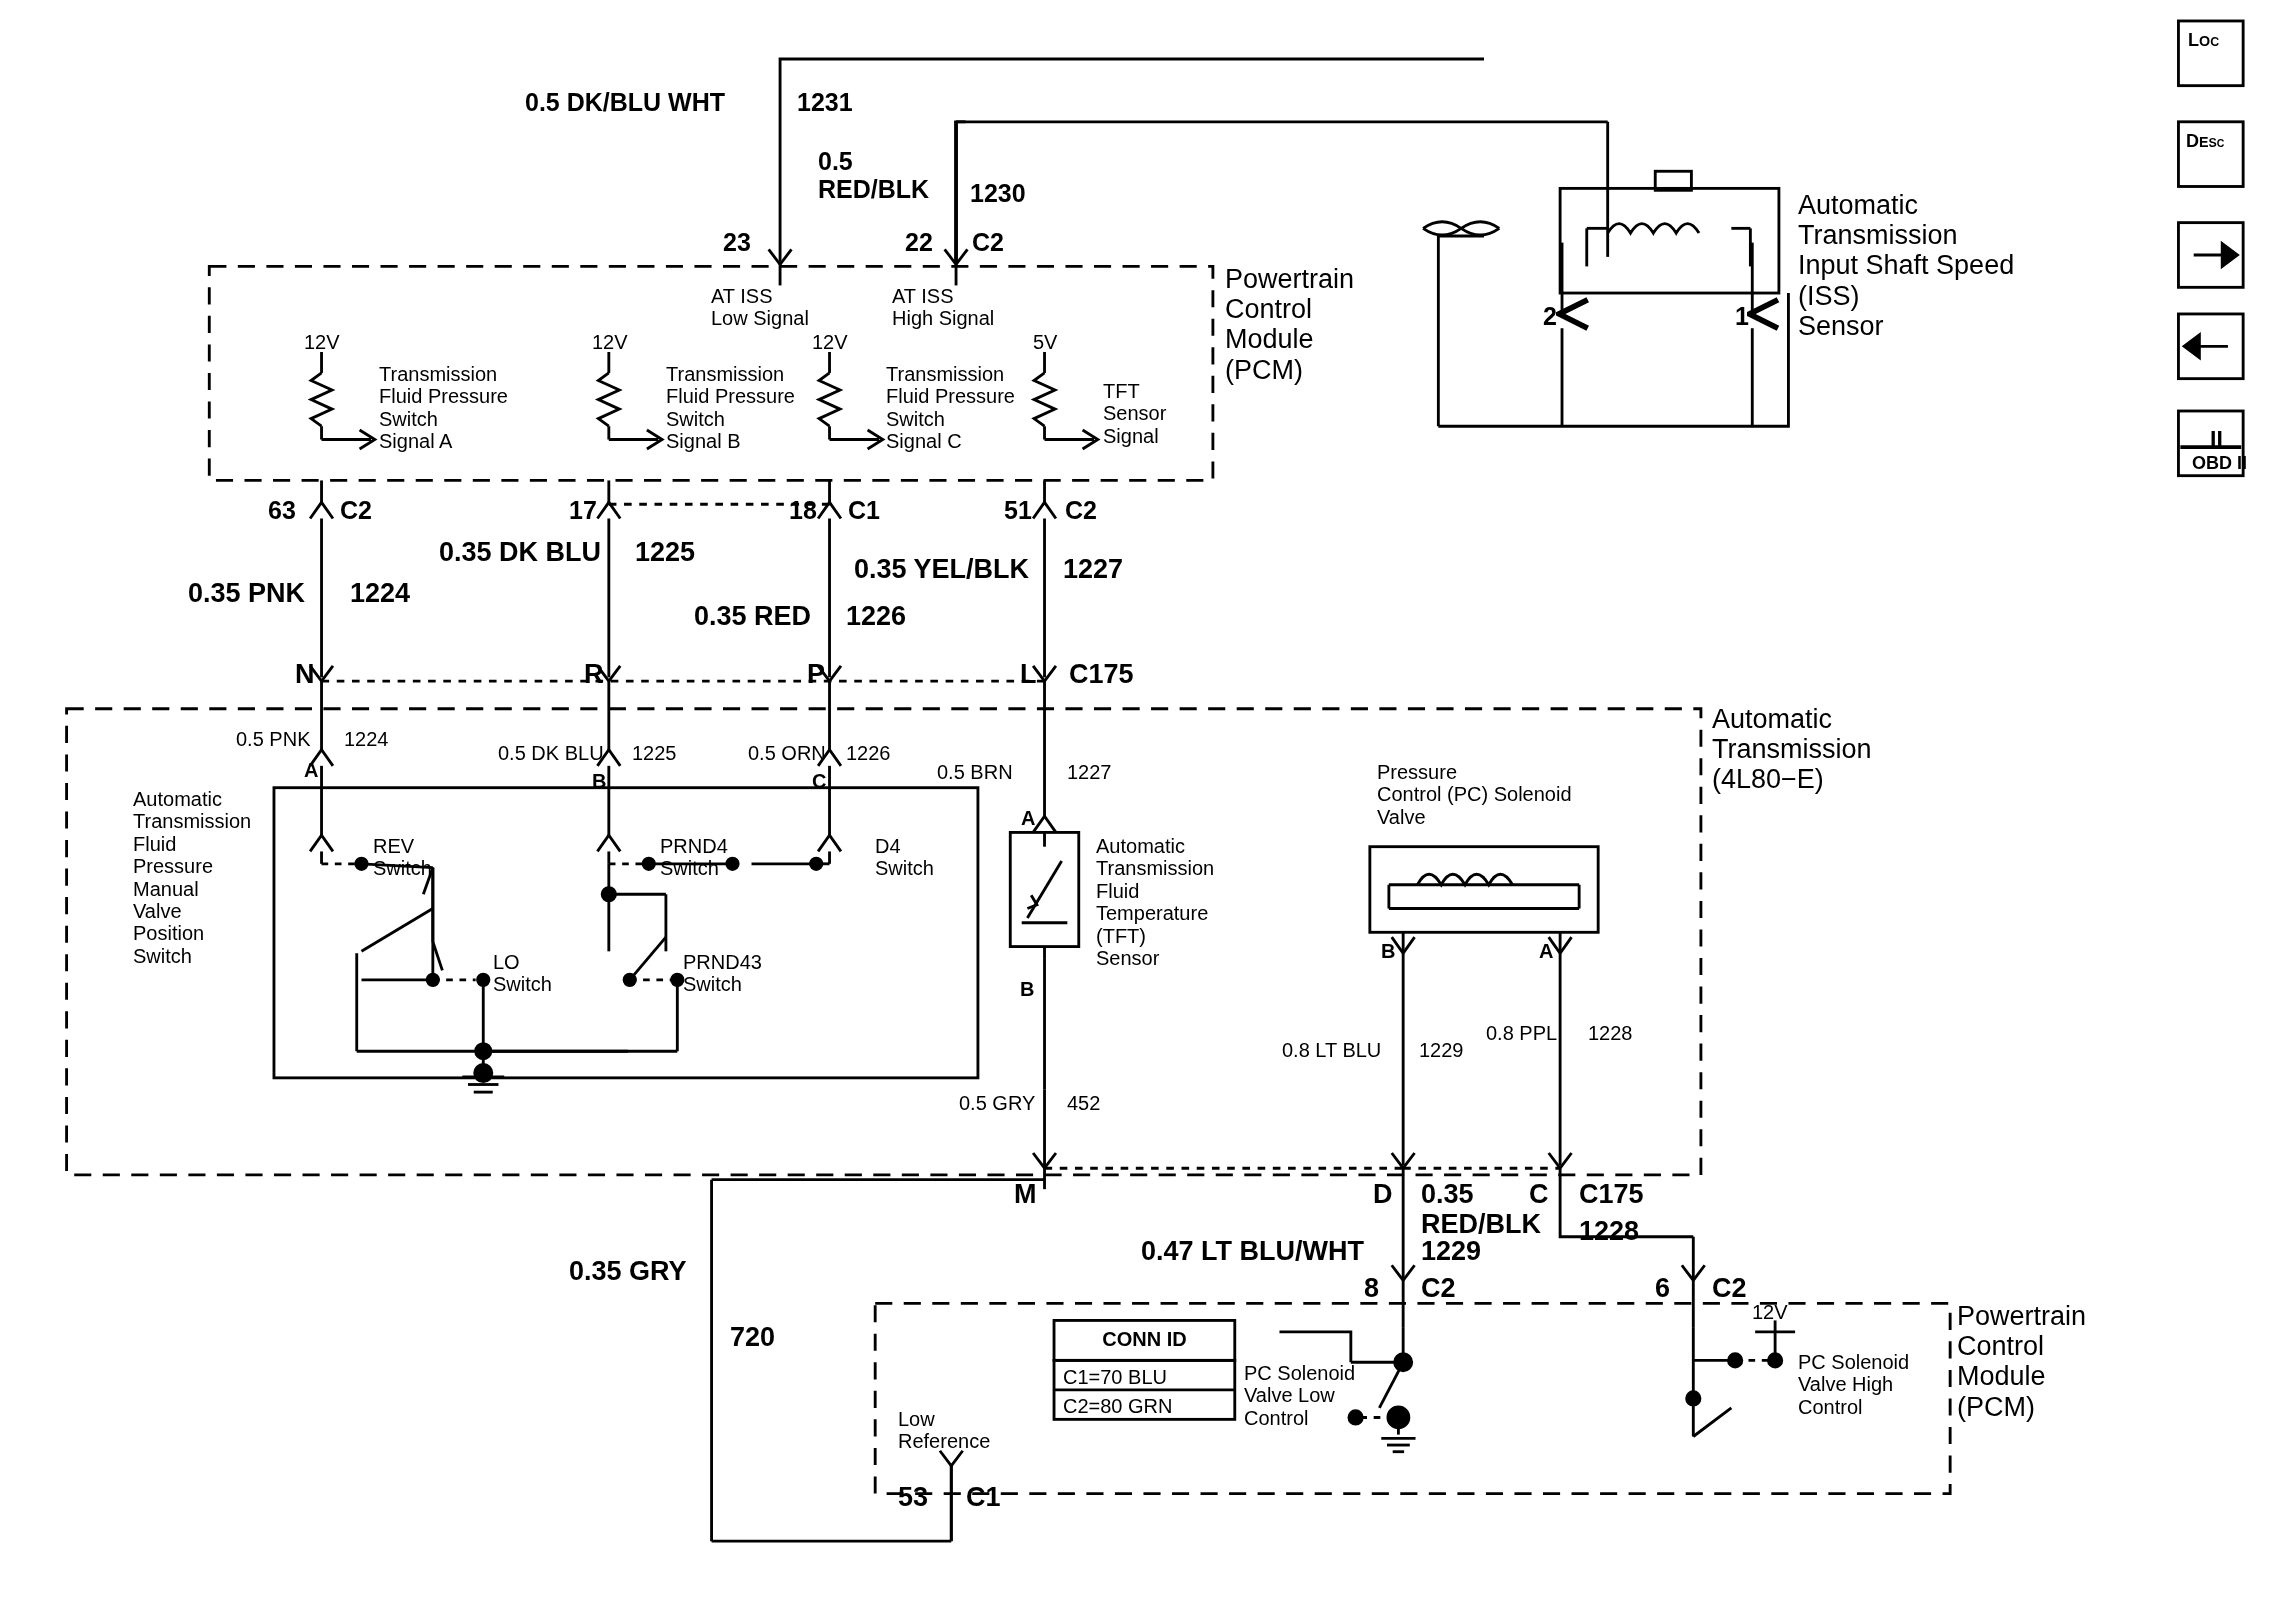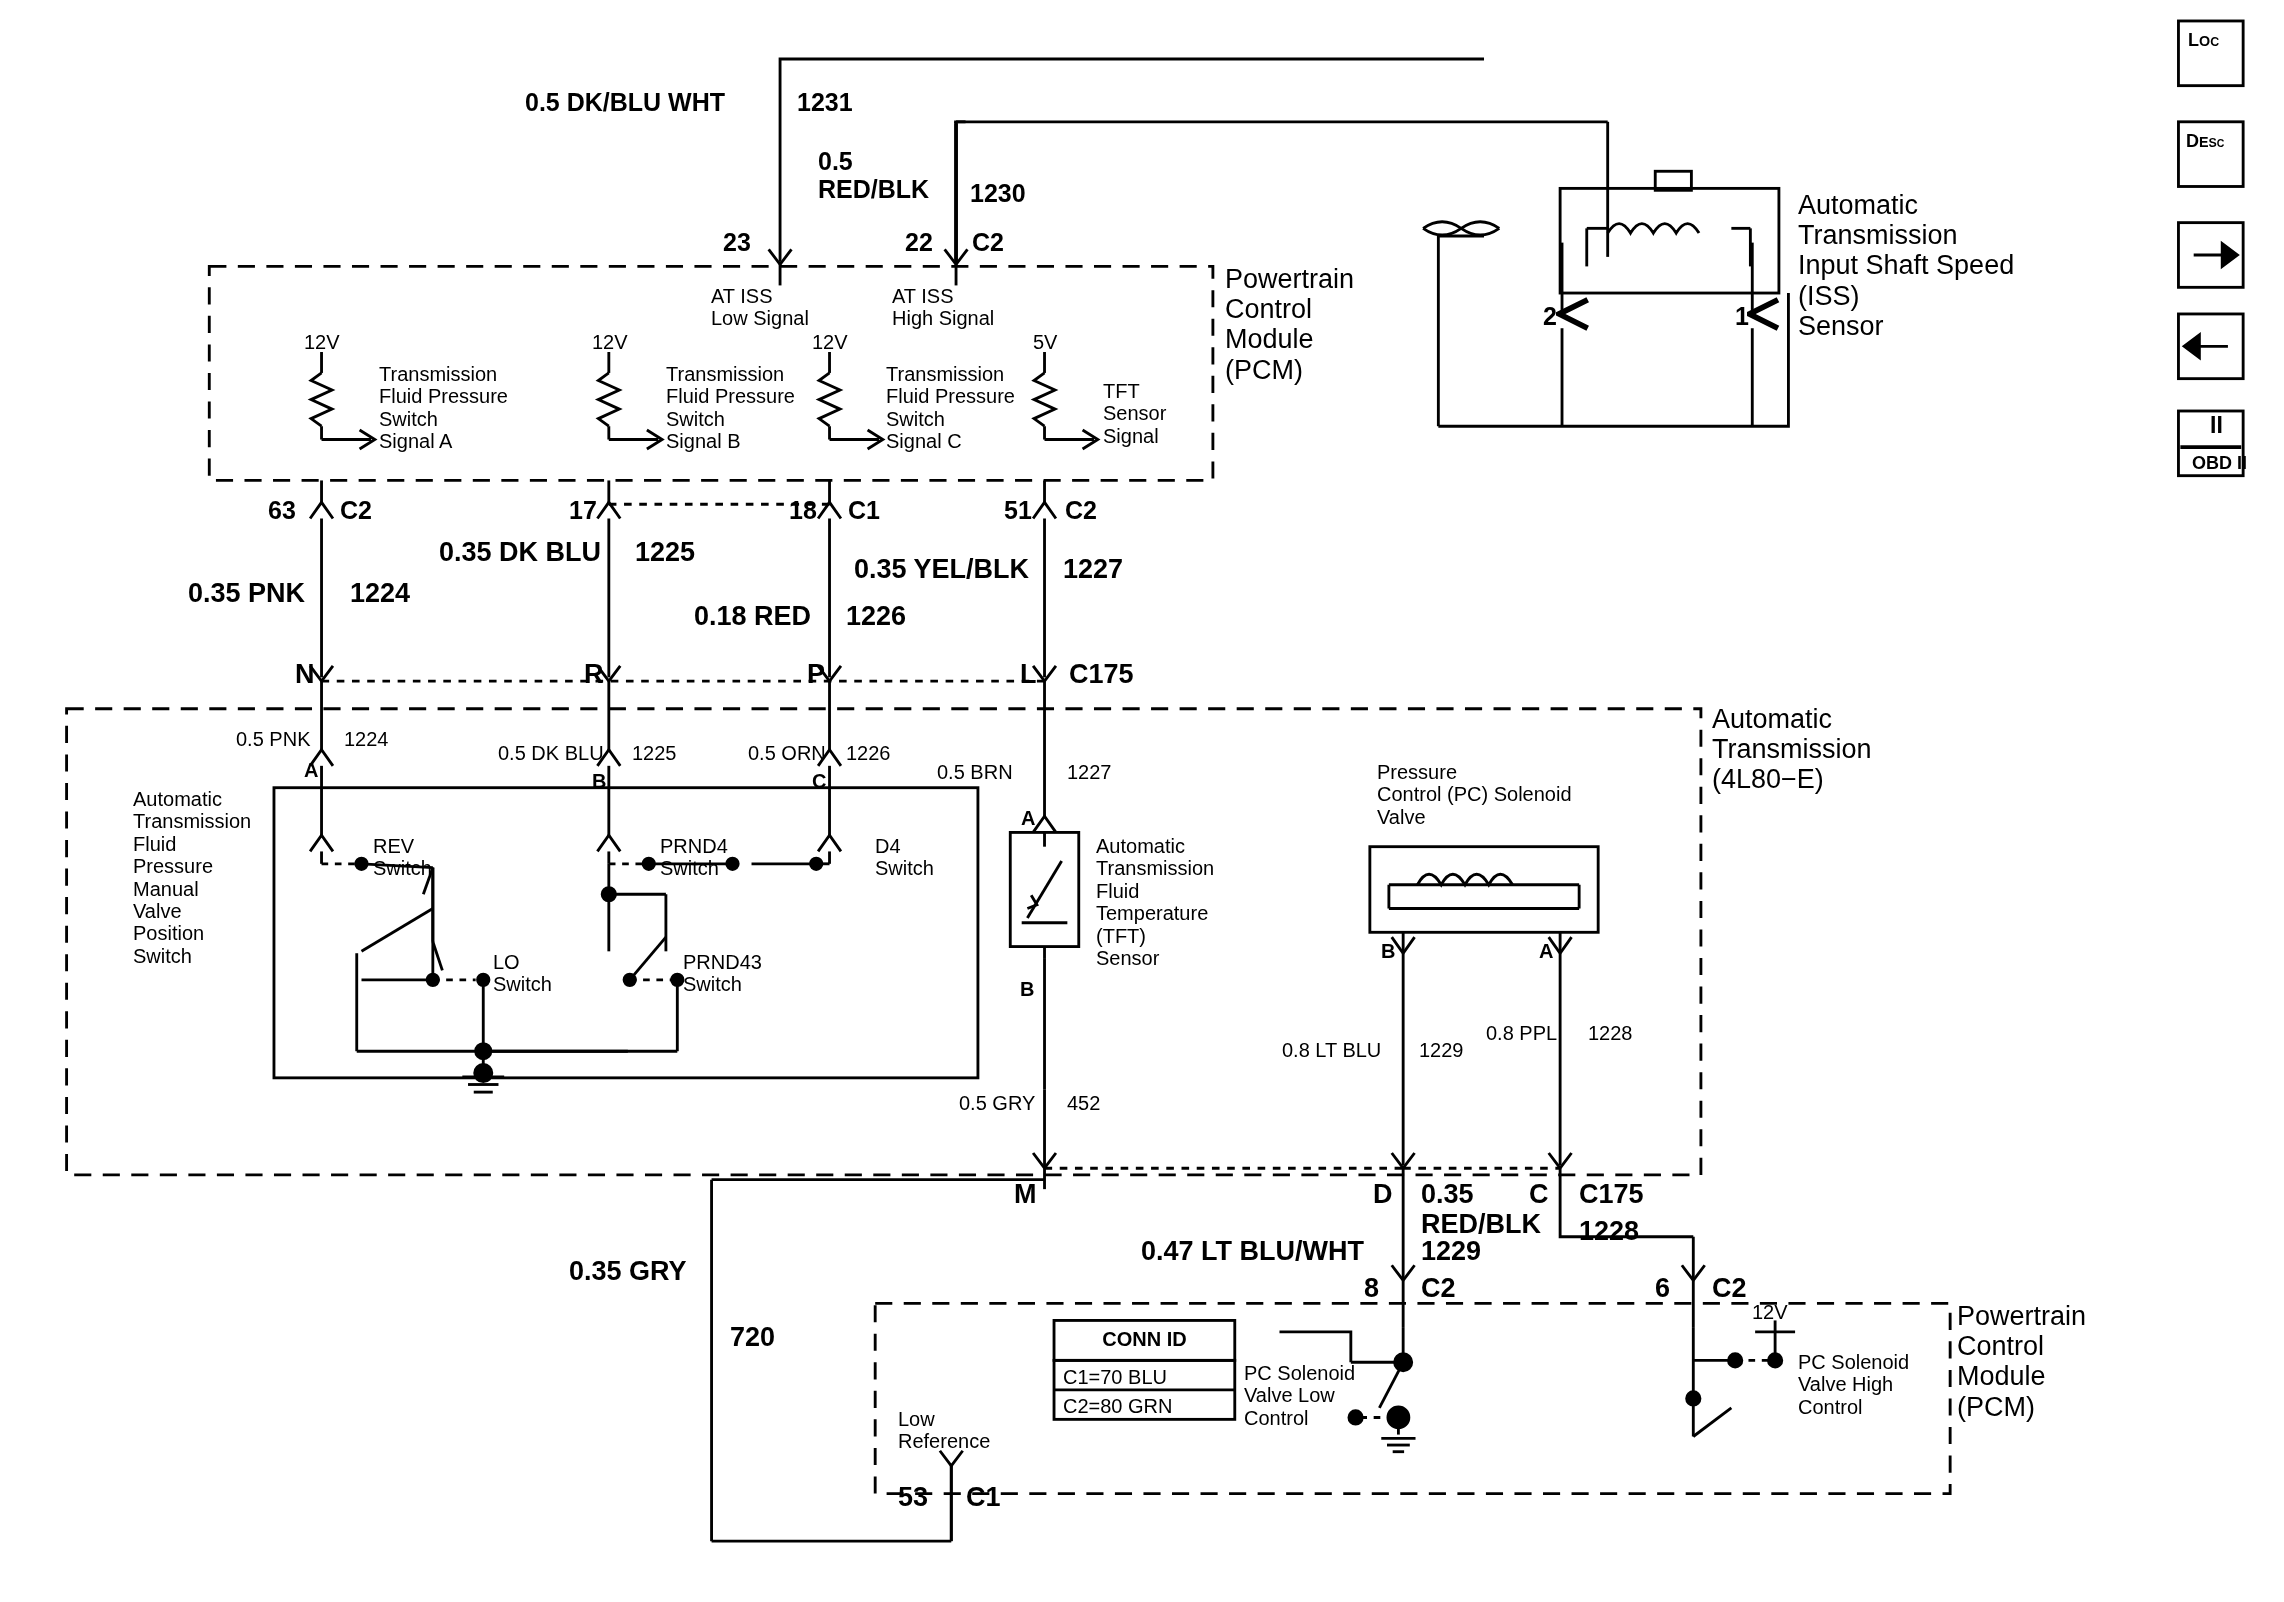--- a/index.html
+++ b/index.html
@@ -377,21 +377,21 @@
 <div class="lbl f24 bold" style="left:569px; top:496px;">17</div>
 <div class="lbl f24 bold" style="left:789px; top:496px;">18</div>
 <div class="lbl f24 bold" style="left:848px; top:496px;">C1</div>
 <div class="lbl f24 bold" style="left:1004px; top:496px;">51</div>
 <div class="lbl f24 bold" style="left:1065px; top:496px;">C2</div>
 
 <div class="lbl f26 bold" style="left:188px; top:578px;">0.35 PNK</div>
 <div class="lbl f26 bold" style="left:350px; top:578px;">1224</div>
 <div class="lbl f26 bold" style="left:439px; top:537px;">0.35 DK BLU</div>
 <div class="lbl f26 bold" style="left:635px; top:537px;">1225</div>
-<div class="lbl f26 bold" style="left:694px; top:601px;">0.18 RED</div>
+<div class="lbl f26 bold" style="left:694px; top:601px;">0.35 RED</div>
 <div class="lbl f26 bold" style="left:846px; top:601px;">1226</div>
 <div class="lbl f26 bold" style="left:854px; top:554px;">0.35 YEL/BLK</div>
 <div class="lbl f26 bold" style="left:1063px; top:554px;">1227</div>
 
 <div class="lbl f26 bold" style="left:295px; top:659px;">N</div>
 <div class="lbl f26 bold" style="left:584px; top:659px;">R</div>
 <div class="lbl f26 bold" style="left:807px; top:659px;">P</div>
 <div class="lbl f26 bold" style="left:1020px; top:659px;">L</div>
 <div class="lbl f26 bold" style="left:1069px; top:659px;">C175</div>
 
@@ -496,14 +496,14 @@
 Transmission
 Input Shaft Speed
 (ISS)
 Sensor</div>
 <div class="lbl f24 bold" style="left:1543px; top:302px;">2</div>
 <div class="lbl f24 bold" style="left:1735px; top:302px;">1</div>
 
 <div class="lbl f18 bold" style="left:2188px; top:30px;">L<span style="font-size:14.3px;">O</span><span style="font-size:12.4px;">C</span></div>
 <div class="lbl f18 bold" style="left:2186px; top:131px;">D<span style="font-size:14.3px;">E</span><span style="font-size:12.4px;">S</span><span style="font-size:10.5px;">C</span></div>
 <div class="lbl f18 bold ctr" style="left:2178px; top:453px; width:83px;">OBD II</div>
-<div class="lbl f22 bold ctr" style="left:2178px; top:413px; width:77px;">II</div>
+<div class="lbl f22 bold ctr" style="left:2178px; top:428px; width:77px;">II</div>
 
 
 </body></html>

